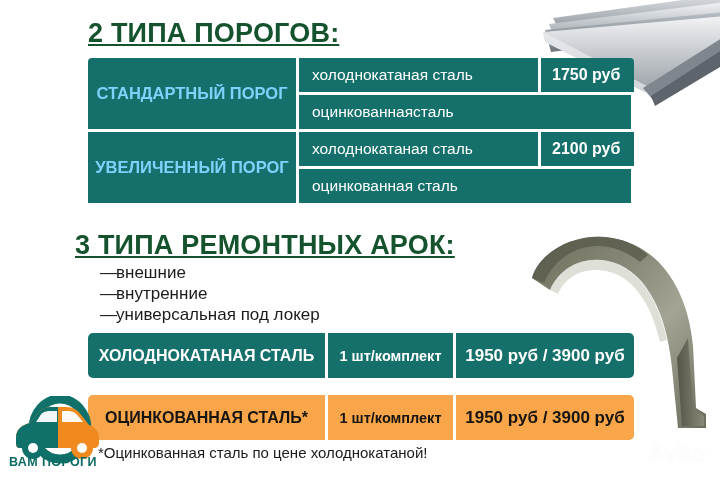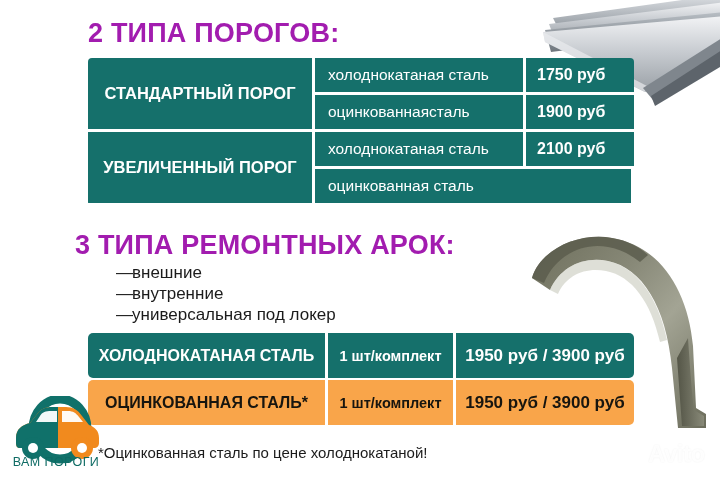--- a/index.html
+++ b/index.html
@@ -9,71 +9,71 @@
     font-family:"Liberation Sans","DejaVu Sans",sans-serif;
     position:relative;
   }
   .stage{position:absolute;left:0;top:0;width:720px;height:480px;overflow:hidden;background:#fff;}
 
   
   .photo-sill{position:absolute;left:525px;top:-4px;width:200px;height:120px;}
   .photo-arch{position:absolute;left:520px;top:228px;width:200px;height:210px;}
 
   
-  .h-block{position:absolute;font-weight:bold;color:#a21caf;letter-spacing:.2px;}
+  .h-block{position:absolute;font-weight:bold;color:#14532d;letter-spacing:.2px;text-decoration:underline;}
   #h1{left:88px;top:18px;font-size:27px;}
   #h2{left:75px;top:230px;font-size:27px;}
 
   
   .bullets{position:absolute;left:100px;top:262px;font-size:17px;color:#1b1b1b;line-height:21px;}
-  .bullets div{white-space:nowrap;margin-left:16px;}
+  .bullets div{white-space:nowrap;}
   .bullets .dash{display:inline-block;width:16px;}
 
   
   .tbl1{position:absolute;left:88px;top:58px;width:546px;height:148px;
         border-radius:4px;overflow:hidden;}
   .t1-name{
-    width:224px;background:#15706B;color:#ffffff;
+    width:208px;background:#15706B;color:#7dd3fc;
     display:flex;align-items:center;justify-content:center;
     font-size:16.5px;font-weight:bold;text-align:center;line-height:19px;
   }
   .t1-right{flex:1;display:flex;flex-direction:column;}
   .t1-sub{display:flex;height:50%;}
   .t1-mat{
     flex:1;background:#15706B;color:#ffffff;display:flex;align-items:center;
     padding-left:13px;font-size:15.5px;box-sizing:border-box;
   }
   .t1-price{
-    width:108px;background:#15706B;color:#ffffff;display:flex;align-items:center;
+    width:93px;background:#15706B;color:#ffffff;display:flex;align-items:center;
     padding-left:11px;font-size:16px;font-weight:bold;box-sizing:border-box;
   }
   .sep-v{width:3px;background:#ffffff;}
   .sep-h{height:3px;background:#ffffff;}
   .t1group{display:flex;height:71px;}
   .t1gap{height:3px;background:#ffffff;}
 
   
   .tbl2{position:absolute;left:88px;top:333px;width:546px;}
   .t2row{display:flex;height:45px;border-radius:5px;overflow:hidden;}
-  .t2row + .t2row{margin-top:2px;}
+  .t2row + .t2row{margin-top:17px;}
   .t2-teal .cell{background:#15706B;color:#ffffff;}
   .t2-orange .cell{background:#F9A54A;color:#17150f;}
   .cell{display:flex;align-items:center;box-sizing:border-box;}
   .c-name{width:237px;justify-content:center;font-size:16px;font-weight:bold;}
   .c-qty{width:125px;justify-content:center;font-size:14.5px;font-weight:bold;}
   .c-price{flex:1;justify-content:center;font-size:17px;font-weight:bold;}
   .vdiv{width:3px;background:#ffffff;}
 
   
   .footnote{position:absolute;left:98px;top:444px;font-size:15px;color:#1b1b1b;}
 
   
   .logo{position:absolute;left:6px;top:396px;width:100px;height:80px;}
-  .logo-text{position:absolute;left:9px;top:455px;width:94px;text-align:center;
-             font-size:12.5px;font-weight:normal;color:#0e6b64;letter-spacing:.4px;}
+  .logo-text{position:absolute;left:9px;top:455px;width:94px;
+             font-size:12.5px;font-weight:bold;color:#0e6b64;letter-spacing:.4px;}
 
   
   .watermark{position:absolute;left:628px;top:440px;font-size:24px;font-weight:bold;
              color:rgba(255,255,255,0.85);letter-spacing:-0.5px;
              display:flex;align-items:center;gap:3px;
              text-shadow:0 0 2px rgba(0,0,0,0.06);}
   .wm-ring{width:17px;height:17px;border:4px solid rgba(255,255,255,0.85);border-radius:50%;box-sizing:border-box;}
 </style>
 </head>
 <body>
@@ -115,21 +115,20 @@
       <div class="t1-right">
         <div class="t1-sub">
           <div class="t1-mat">холоднокатаная сталь</div>
           <div class="sep-v"></div>
           <div class="t1-price">1750 руб</div>
         </div>
         <div class="sep-h"></div>
         <div class="t1-sub">
           <div class="t1-mat">оцинкованнаясталь</div>
           <div class="sep-v"></div>
-          <div class="t1-price">1900 руб</div>
         </div>
       </div>
     </div>
 
     <div class="t1gap"></div>
 
     <div class="t1group">
       <div class="t1-name">УВЕЛИЧЕННЫЙ ПОРОГ</div>
       <div class="sep-v"></div>
       <div class="t1-right">

